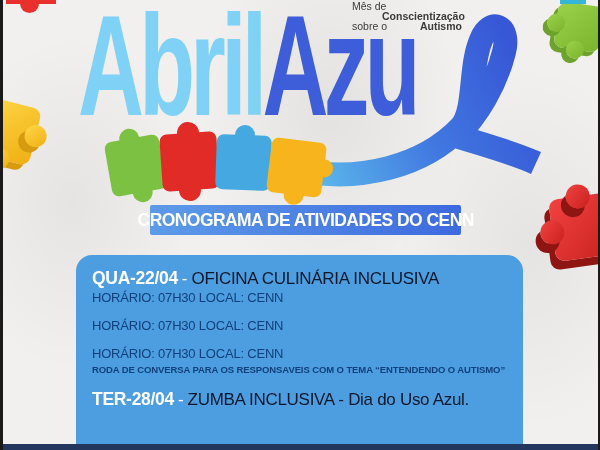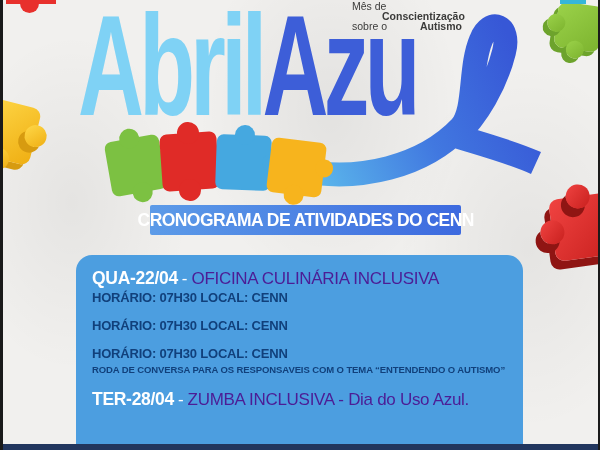--- a/index.html
+++ b/index.html
@@ -82,22 +82,22 @@
   
   .sched{
     position:absolute;left:76px;top:255px;width:447px;height:210px;z-index:10;
     background:var(--box-blue);border-radius:16px;
     padding:13px 14px 0 16px;
   }
   .event{margin-bottom:13px;}
   .event-line{white-space:nowrap;line-height:20px;}
   .event-line .day{color:#fff;font-weight:700;font-size:17.5px;letter-spacing:-0.3px;margin-top:37px;}
   .event-line .sep{color:#fff;font-size:17px;margin:0 4px;}
-  .event-line .title{color:#4c1d95;font-weight:400;font-size:17px;letter-spacing:-0.3px;}
-  .details{color:var(--navy);font-weight:700;font-size:13px;line-height:15px;margin-top:1px;letter-spacing:-0.2px;}
+  .event-line .title{color:#0f172a;font-weight:400;font-size:17px;letter-spacing:-0.3px;}
+  .details{color:var(--navy);font-weight:400;font-size:13px;line-height:15px;margin-top:1px;letter-spacing:-0.2px;}
   .note{color:var(--navy);font-weight:700;font-size:9.5px;line-height:12px;margin-top:3px;letter-spacing:-0.1px;white-space:nowrap;}
 
   .bottom-bar{position:absolute;left:0;top:444px;width:600px;height:6px;background:var(--bar-navy);z-index:30;}
 </style>
 </head>
 <body>
 
 <div class="edge left"></div>
 <div class="edge right"></div>
 

